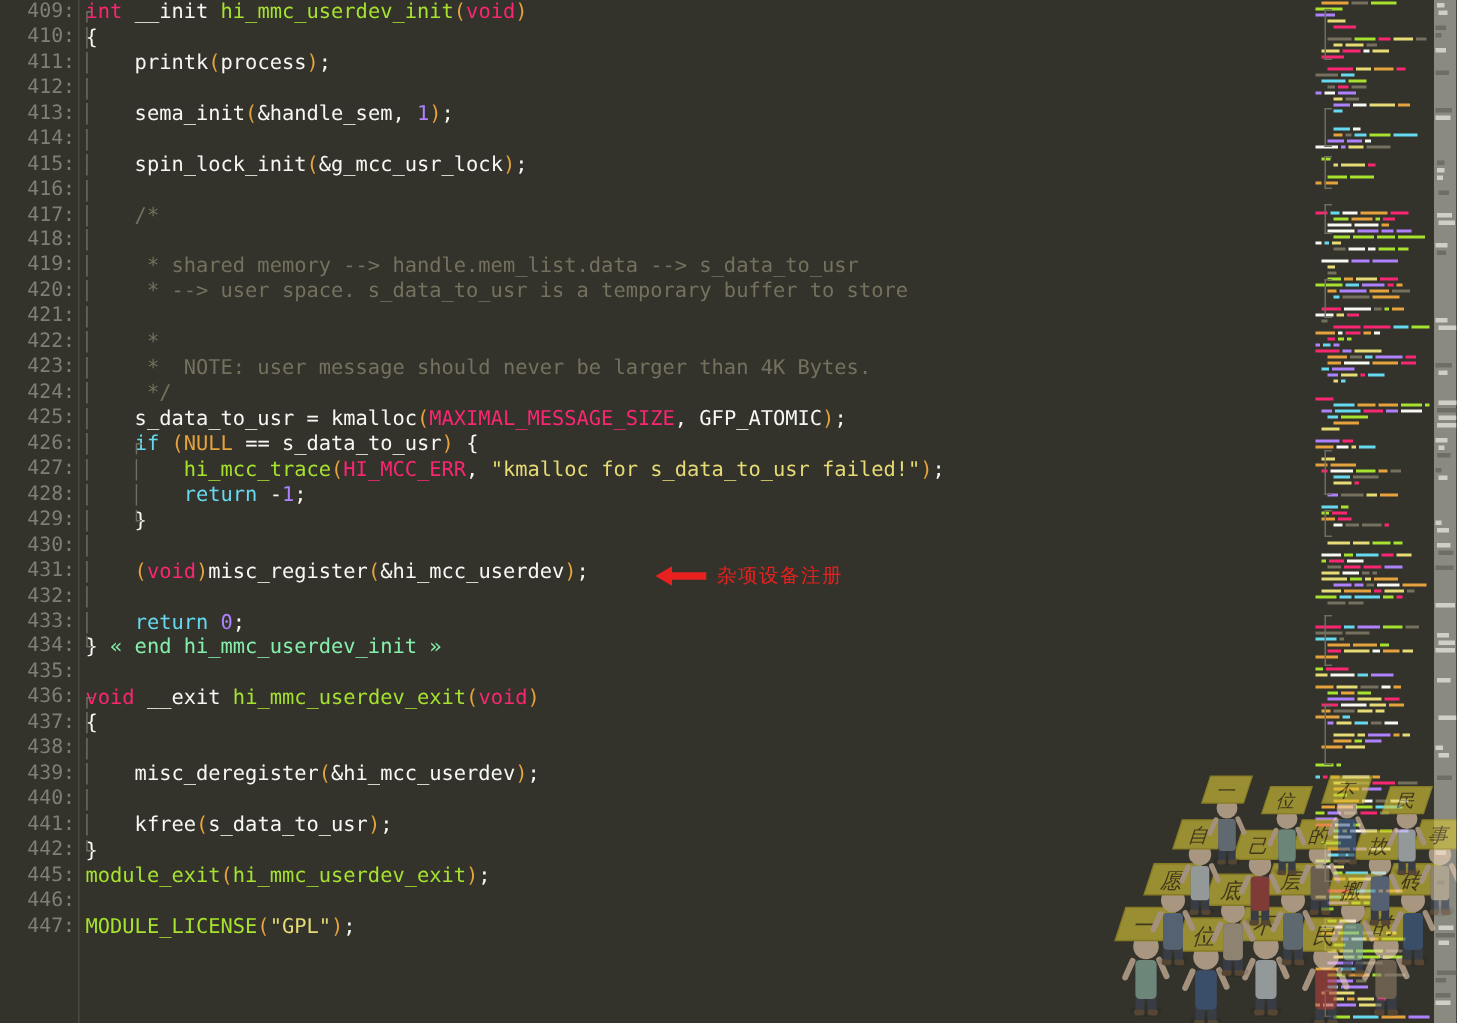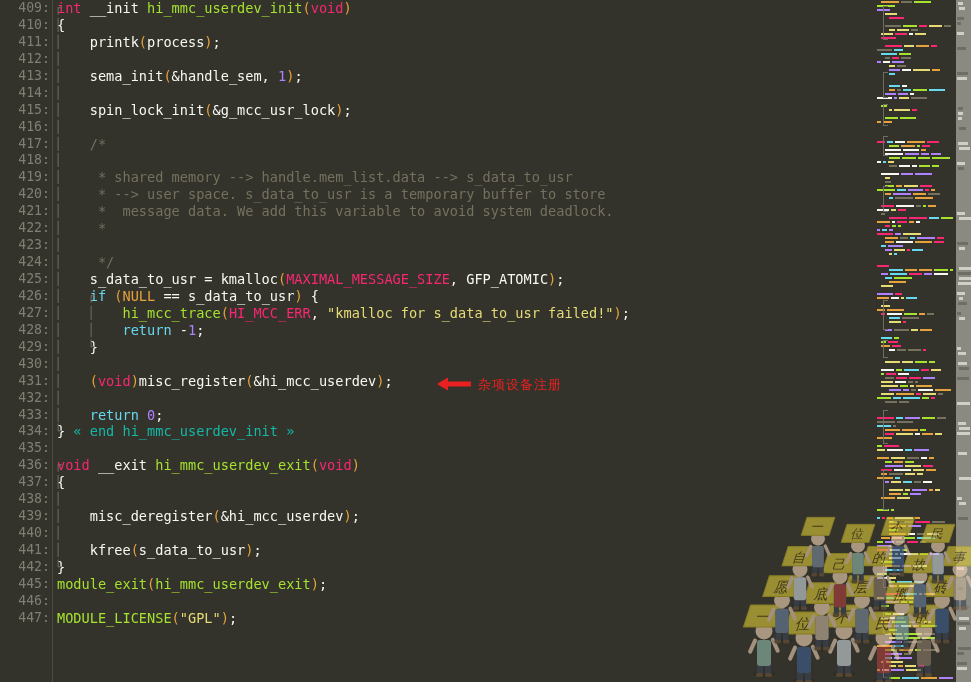--- a/index.html
+++ b/index.html
@@ -40,21 +40,21 @@
   
   .kw   { color:#f92672; }        
   .fn   { color:#a6e22e; }        
   .par  { color:#e6a23c; }        
   .num  { color:#ae81ff; }        
   .str  { color:#e6db74; }        
   .cst  { color:#f92672; }        
   .cmt  { color:#75715e; }        
   .pln  { color:#f8f8f2; }        
   .ctl  { color:#66d9ef; }        
-  .dim  { color:#14b8a6; }        
+  .dim  { color:#86efac; }        
 
   
   #annotation {
     position:absolute; left:437px; top:376px;
     display:flex; align-items:center; gap:7px;
     pointer-events:none;
   }
   #annotation .arrow { display:block; }
   #annotation .atext {
     color:#e8201f; font-size:13px; line-height:1;
@@ -101,23 +101,23 @@
         <div class="line"><span class="gutter">411:</span><span class="code"><span class="fold" style="left: -5px;">│</span><span class="pln">    printk</span><span class="par">(</span><span class="pln">process</span><span class="par">)</span><span class="pln">;</span></span></div>
         <div class="line"><span class="gutter">412:</span><span class="code"><span class="fold" style="left: -5px;">│</span></span></div>
         <div class="line"><span class="gutter">413:</span><span class="code"><span class="fold" style="left: -5px;">│</span><span class="pln">    sema_init</span><span class="par">(</span><span class="pln">&amp;handle_sem, </span><span class="num">1</span><span class="par">)</span><span class="pln">;</span></span></div>
         <div class="line"><span class="gutter">414:</span><span class="code"><span class="fold" style="left: -5px;">│</span></span></div>
         <div class="line"><span class="gutter">415:</span><span class="code"><span class="fold" style="left: -5px;">│</span><span class="pln">    spin_lock_init</span><span class="par">(</span><span class="pln">&amp;g_mcc_usr_lock</span><span class="par">)</span><span class="pln">;</span></span></div>
         <div class="line"><span class="gutter">416:</span><span class="code"><span class="fold" style="left: -5px;">│</span></span></div>
         <div class="line"><span class="gutter">417:</span><span class="code"><span class="fold" style="left: -5px;">│</span><span class="cmt">    /*</span></span></div>
         <div class="line"><span class="gutter">418:</span><span class="code"><span class="fold" style="left: -5px;">│</span></span></div>
         <div class="line"><span class="gutter">419:</span><span class="code"><span class="fold" style="left: -5px;">│</span><span class="cmt">     * shared memory --&gt; handle.mem_list.data --&gt; s_data_to_usr</span></span></div>
         <div class="line"><span class="gutter">420:</span><span class="code"><span class="fold" style="left: -5px;">│</span><span class="cmt">     * --&gt; user space. s_data_to_usr is a temporary buffer to store</span></span></div>
-        <div class="line"><span class="gutter">421:</span><span class="code"><span class="fold" style="left: -5px;">│</span><span class="cmt">     *  message data. We add this variable to avoid system deadlock.</span></span></div>
+        <div class="line"><span class="gutter">421:</span><span class="code"><span class="fold" style="left: -5px;">│</span></span></div>
         <div class="line"><span class="gutter">422:</span><span class="code"><span class="fold" style="left: -5px;">│</span><span class="cmt">     *</span></span></div>
-        <div class="line"><span class="gutter">423:</span><span class="code"><span class="fold" style="left: -5px;">│</span></span></div>
+        <div class="line"><span class="gutter">423:</span><span class="code"><span class="fold" style="left: -5px;">│</span><span class="cmt">     *  NOTE: user message should never be larger than 4K Bytes.</span></span></div>
         <div class="line"><span class="gutter">424:</span><span class="code"><span class="fold" style="left: -5px;">│</span><span class="cmt">     */</span></span></div>
         <div class="line"><span class="gutter">425:</span><span class="code"><span class="fold" style="left: -5px;">│</span><span class="pln">    s_data_to_usr = </span><span class="pln">kmalloc</span><span class="par">(</span><span class="cst">MAXIMAL_MESSAGE_SIZE</span><span class="pln">, GFP_ATOMIC</span><span class="par">)</span><span class="pln">;</span></span></div>
         <div class="line"><span class="gutter">426:</span><span class="code"><span class="fold" style="left: -5px;">│</span><span class="fold" style="left: 28px;">┌</span><span class="pln">    </span><span class="ctl">if</span><span class="par"> (</span><span class="par">NULL</span><span class="pln"> == s_data_to_usr</span><span class="par">)</span><span class="pln"> {</span></span></div>
         <div class="line"><span class="gutter">427:</span><span class="code"><span class="fold" style="left: -5px;">│</span><span class="fold" style="left: 28px;">│</span><span class="fn">        hi_mcc_trace</span><span class="par">(</span><span class="cst">HI_MCC_ERR</span><span class="pln">, </span><span class="str">"kmalloc for s_data_to_usr failed!"</span><span class="par">)</span><span class="pln">;</span></span></div>
         <div class="line"><span class="gutter">428:</span><span class="code"><span class="fold" style="left: -5px;">│</span><span class="fold" style="left: 28px;">│</span><span class="pln">        </span><span class="ctl">return</span><span class="pln"> -</span><span class="num">1</span><span class="pln">;</span></span></div>
         <div class="line"><span class="gutter">429:</span><span class="code"><span class="fold" style="left: -5px;">│</span><span class="fold" style="left: 28px;">└</span><span class="pln">    }</span></span></div>
         <div class="line"><span class="gutter">430:</span><span class="code"><span class="fold" style="left: -5px;">│</span></span></div>
         <div class="line"><span class="gutter">431:</span><span class="code"><span class="fold" style="left: -5px;">│</span><span class="par">    (</span><span class="kw">void</span><span class="par">)</span><span class="pln">misc_register</span><span class="par">(</span><span class="pln">&amp;hi_mcc_userdev</span><span class="par">)</span><span class="pln">;</span></span></div>
         <div class="line"><span class="gutter">432:</span><span class="code"><span class="fold" style="left: -5px;">│</span></span></div>
         <div class="line"><span class="gutter">433:</span><span class="code"><span class="fold" style="left: -5px;">│</span><span class="pln">    </span><span class="ctl">return</span><span class="pln"> </span><span class="num">0</span><span class="pln">;</span></span></div>

